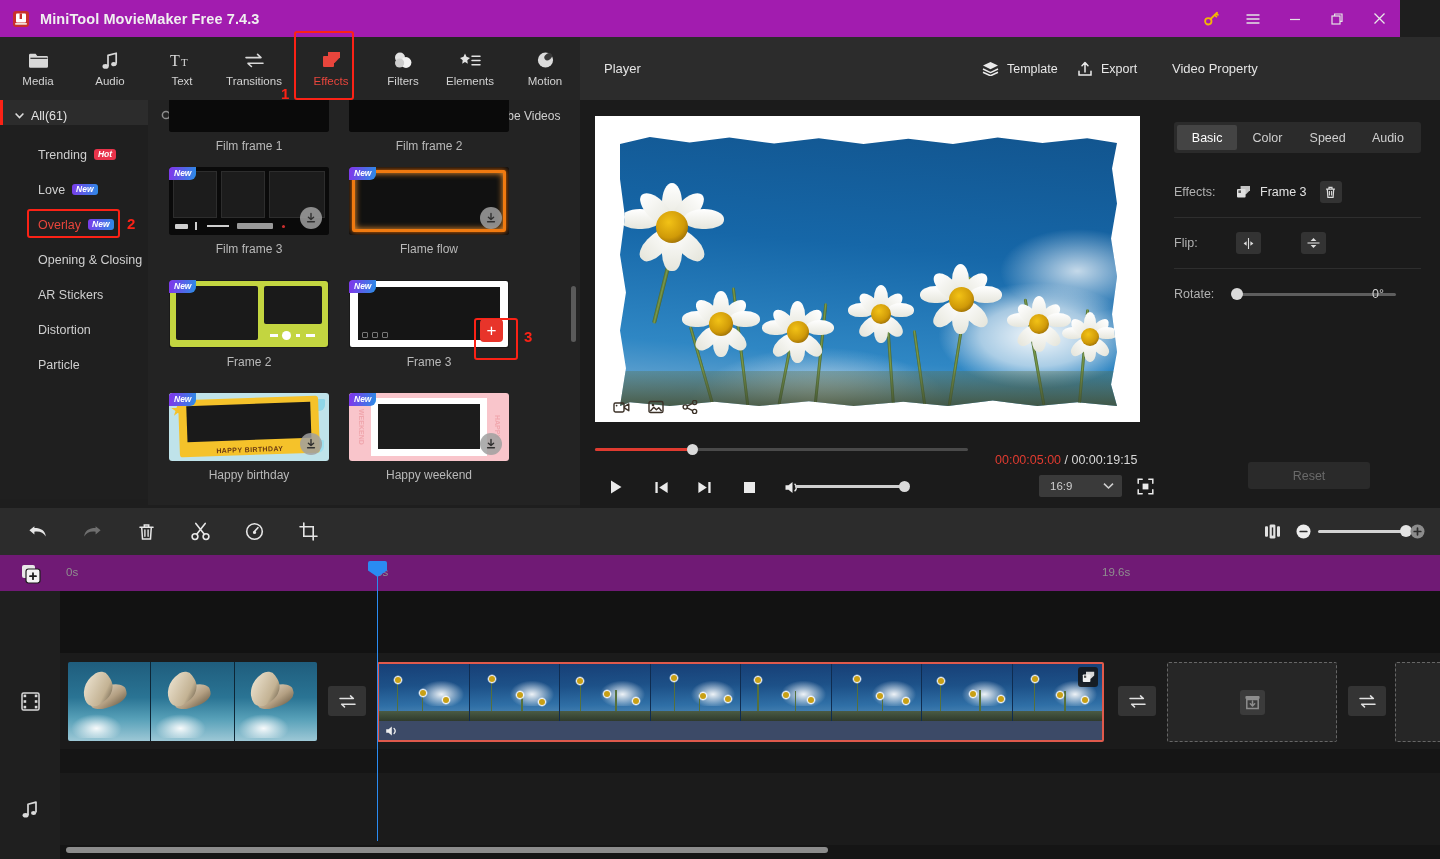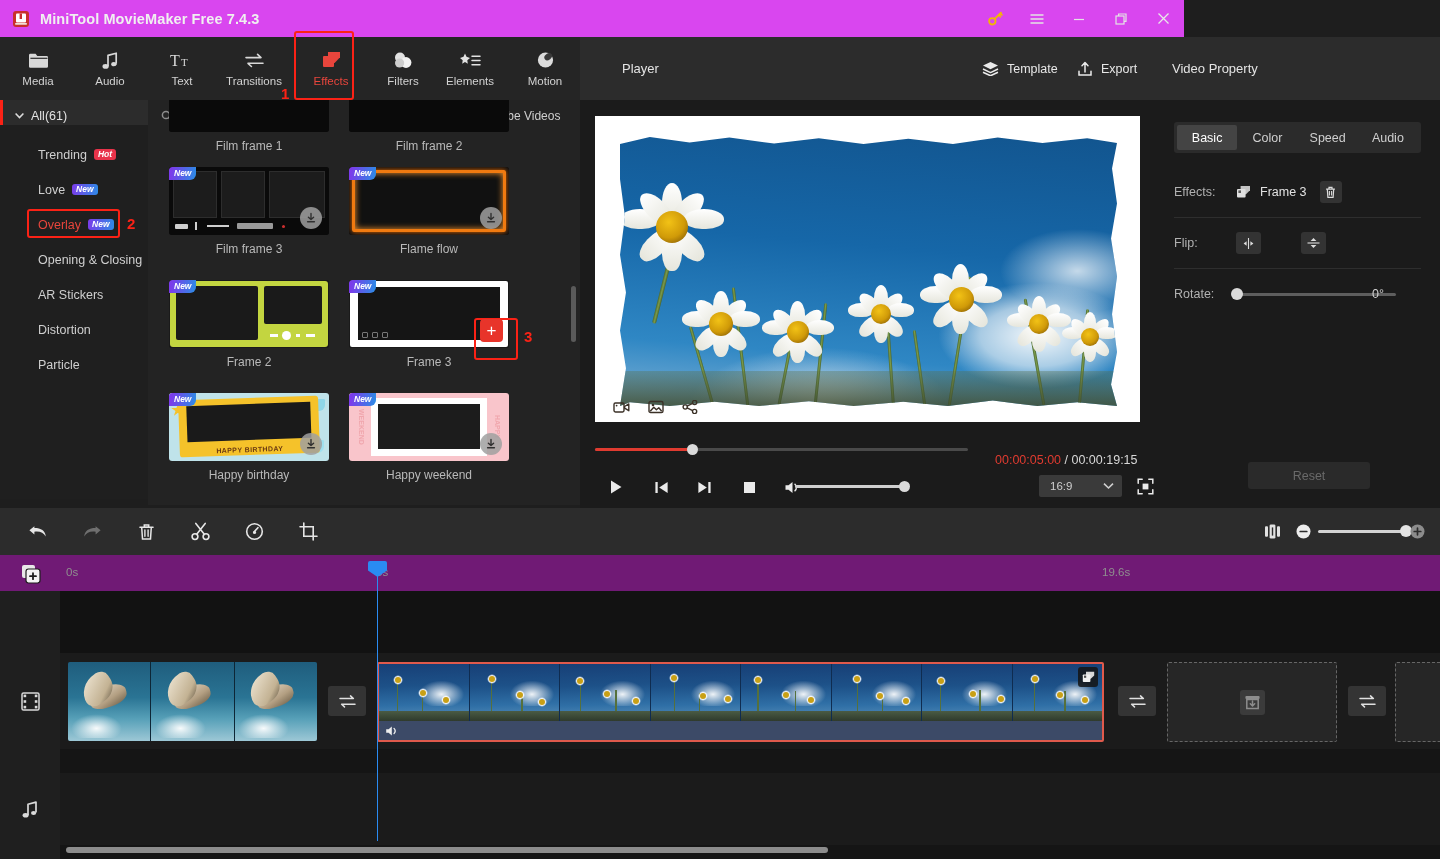--- a/index.html
+++ b/index.html
@@ -8,22 +8,22 @@
     background: #1e1e1e;
     font-family: "Liberation Sans", sans-serif;
     color: #d6d6d6;
     overflow: hidden;
     -webkit-font-smoothing: antialiased;
   }
   .app { position: relative; width: 1440px; height: 859px; background: #1e1e1e; }
 
   
   .titlebar {
-    position: absolute; left: 0; top: 0; width: 1184px; height: 37px;
-    background: #d946ef; display: flex; align-items: center;
+    position: absolute; left: 0; top: 0; width: 1400px; height: 37px;
+    background: #a21caf; display: flex; align-items: center;
   }
   .tb-logo { margin-left: 11px; width: 20px; height: 20px; display: flex; align-items: center; justify-content: center; }
   .tb-title { margin-left: 9px; font-size: 14.5px; font-weight: bold; color: #f0f0f0; letter-spacing: .1px; }
   .tb-right { margin-left: auto; display: flex; align-items: center; height: 37px; }
   .tb-btn {
     width: 42px; height: 37px; display: flex; align-items: center; justify-content: center;
     color: #e0e0e0;
   }
 
   
@@ -133,21 +133,21 @@
   .hw-frame { position: absolute; left: 22px; top: 5px; right: 22px; bottom: 5px; background: #fff; }
   .hw-hole { position: absolute; left: 7px; top: 6px; right: 7px; bottom: 7px; background: #1c1c1c; }
   .hw-side { position: absolute; top: 6px; bottom: 6px; width: 14px; font-size: 7px; color: #f0a6ad; font-weight: bold;
              writing-mode: vertical-rl; display: flex; align-items: center; justify-content: center; }
 
   
   .playerhdr {
     position: absolute; left: 580px; top: 37px; width: 575px; height: 63px;
     background: #2c2c2c; display: flex; align-items: center;
   }
-  .playerhdr .ttl { margin-left: 42px; font-size: 13px; color: #e4e4e4; }
+  .playerhdr .ttl { margin-left: 24px; font-size: 13px; color: #e4e4e4; }
   .phbtn { display: flex; align-items: center; gap: 8px; font-size: 12.5px; color: #e8e8e8; }
   #ph-template { position: absolute; left: 402px; }
   #ph-export   { position: absolute; left: 497px; }
 
   .playerbody {
     position: absolute; left: 580px; top: 100px; width: 575px; height: 408px;
     background: #1b1b1b;
   }
   .stage {
     position: absolute; left: 15px; top: 16px; width: 545px; height: 306px;

